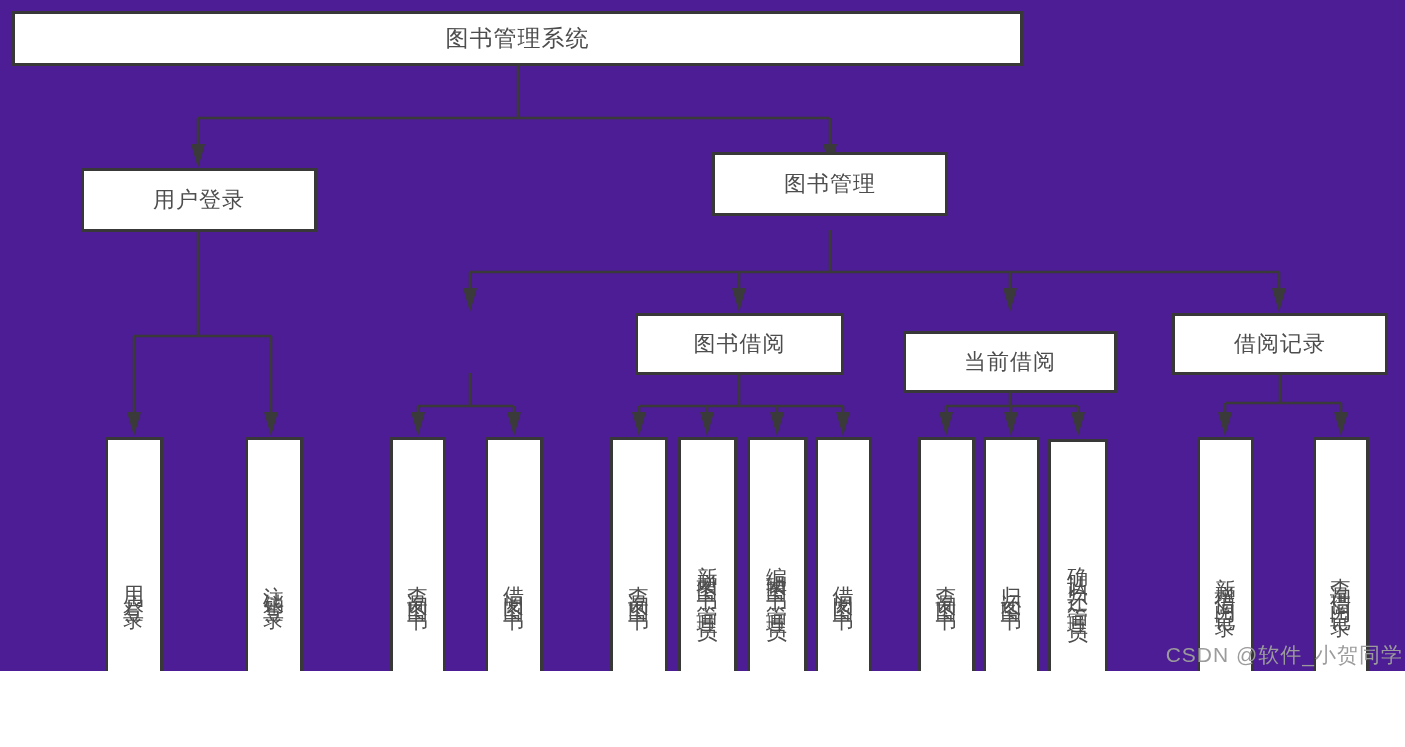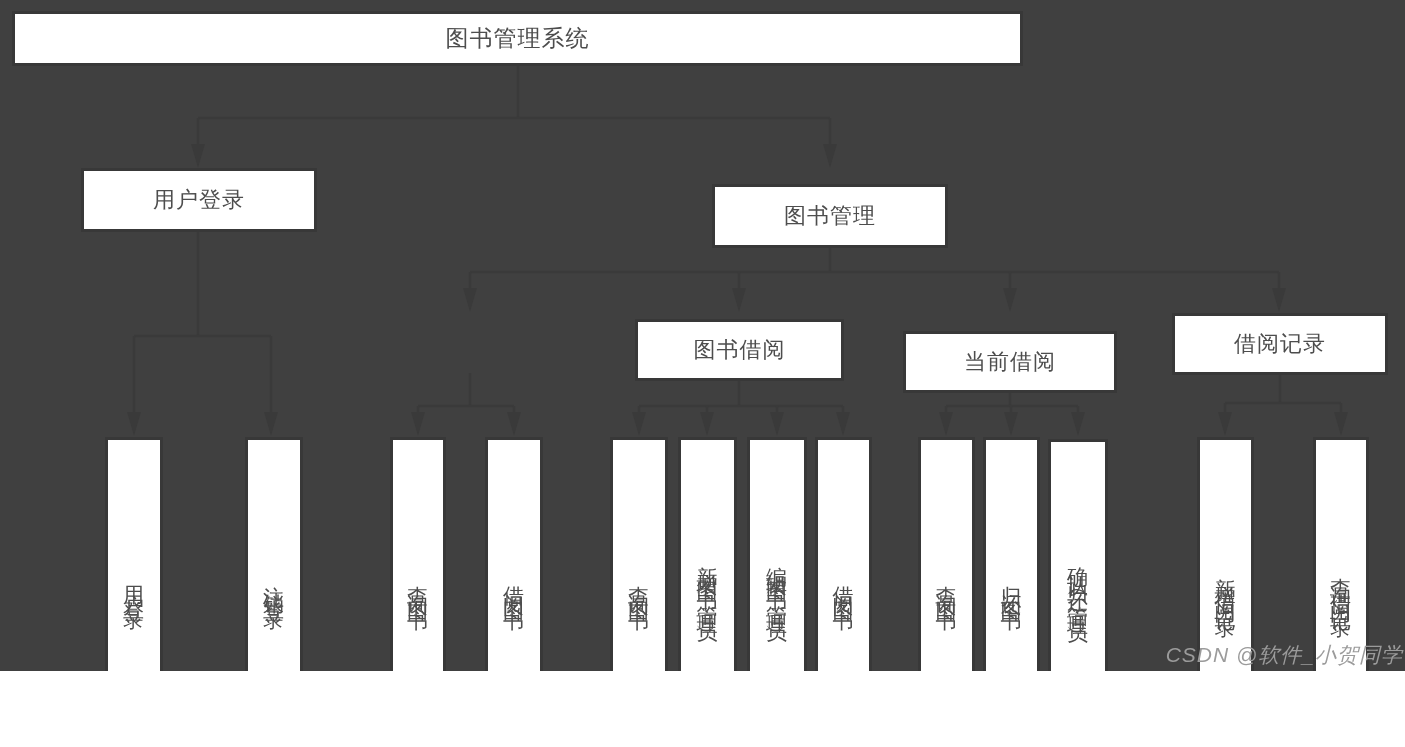--- a/index.html
+++ b/index.html
@@ -1,20 +1,20 @@
 <!DOCTYPE html>
 <html><head>
 <meta charset="utf-8">
 <style>
   html, body { margin: 0; padding: 0; background: #ffffff; }
   .stage {
     position: relative;
     width: 1405px;
     height: 671px;
-    background: #404040;
+    background: #4c1d95;
     font-family: "Liberation Sans", "DejaVu Sans", sans-serif;
     color: #4d4d4d;
     overflow: hidden;
   }
   .connectors {
     position: absolute;
     left: 0; top: 0;
     width: 1405px; height: 747px;
   }
   .box {
@@ -44,21 +44,20 @@
   }
   .watermark {
     position: absolute;
     right: 2px;
     bottom: 2px;
     font-size: 21px;
     color: #9b9b9b;
     letter-spacing: 1px;
     z-index: 10;
     white-space: nowrap;
-    font-style: italic;
   }
 </style>
 </head>
 <body>
 
 <div class="stage">
 
   <svg class="connectors" viewBox="0 0 1405 747" xmlns="http://www.w3.org/2000/svg">
     <g stroke="#3a3a3a" stroke-width="2.6" fill="none">
 
@@ -132,25 +131,25 @@
     </g>
   </svg>
 
   <div class="box h root" style="left:12px; top:11px; width:1011px; height:55px;">
     <span>图书管理系统</span>
   </div>
 
   <div class="box h" style="left:81px; top:168px; width:236px; height:64px;">
     <span>用户登录</span>
   </div>
-  <div class="box h" style="left:712px; top:184px; width:236px; height:64px;">
+  <div class="box h" style="left:712px; top:152px; width:236px; height:64px;">
     <span>图书管理</span>
   </div>
 
-  <div class="box h" style="left:635px; top:313px; width:209px; height:62px;margin-top:6px;">
+  <div class="box h" style="left:635px; top:313px; width:209px; height:62px;">
     <span>图书借阅</span>
   </div>
   <div class="box h" style="left:903px; top:331px; width:214px; height:62px;">
     <span>当前借阅</span>
   </div>
   <div class="box h" style="left:1172px; top:313px; width:216px; height:62px;">
     <span>借阅记录</span>
   </div>
 
   <div class="box v" style="left:105px; top:437px; width:58px; height:296px;">

